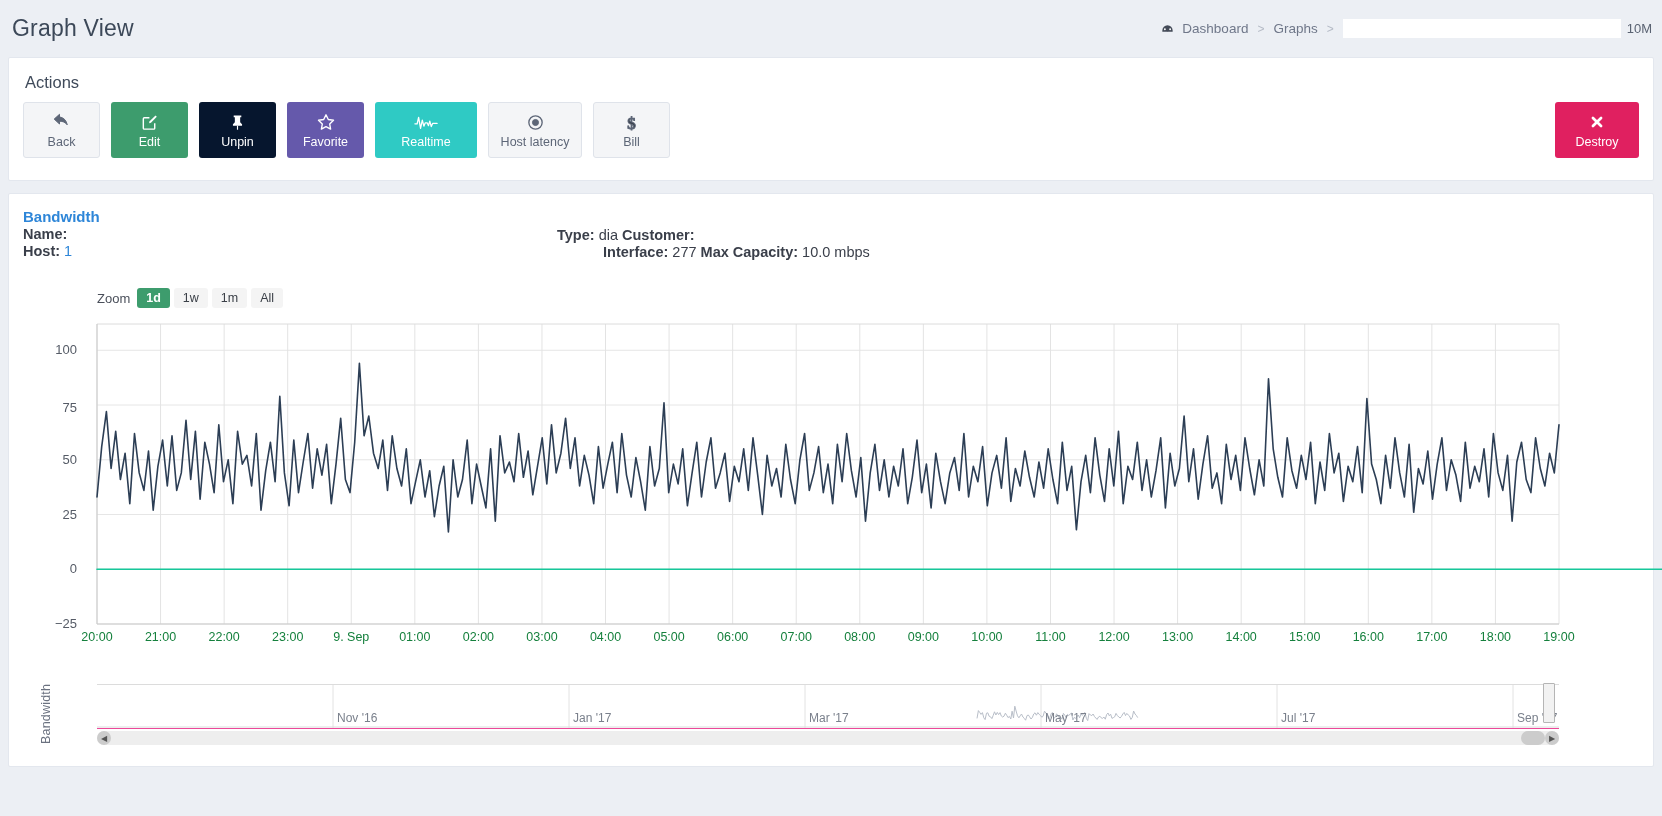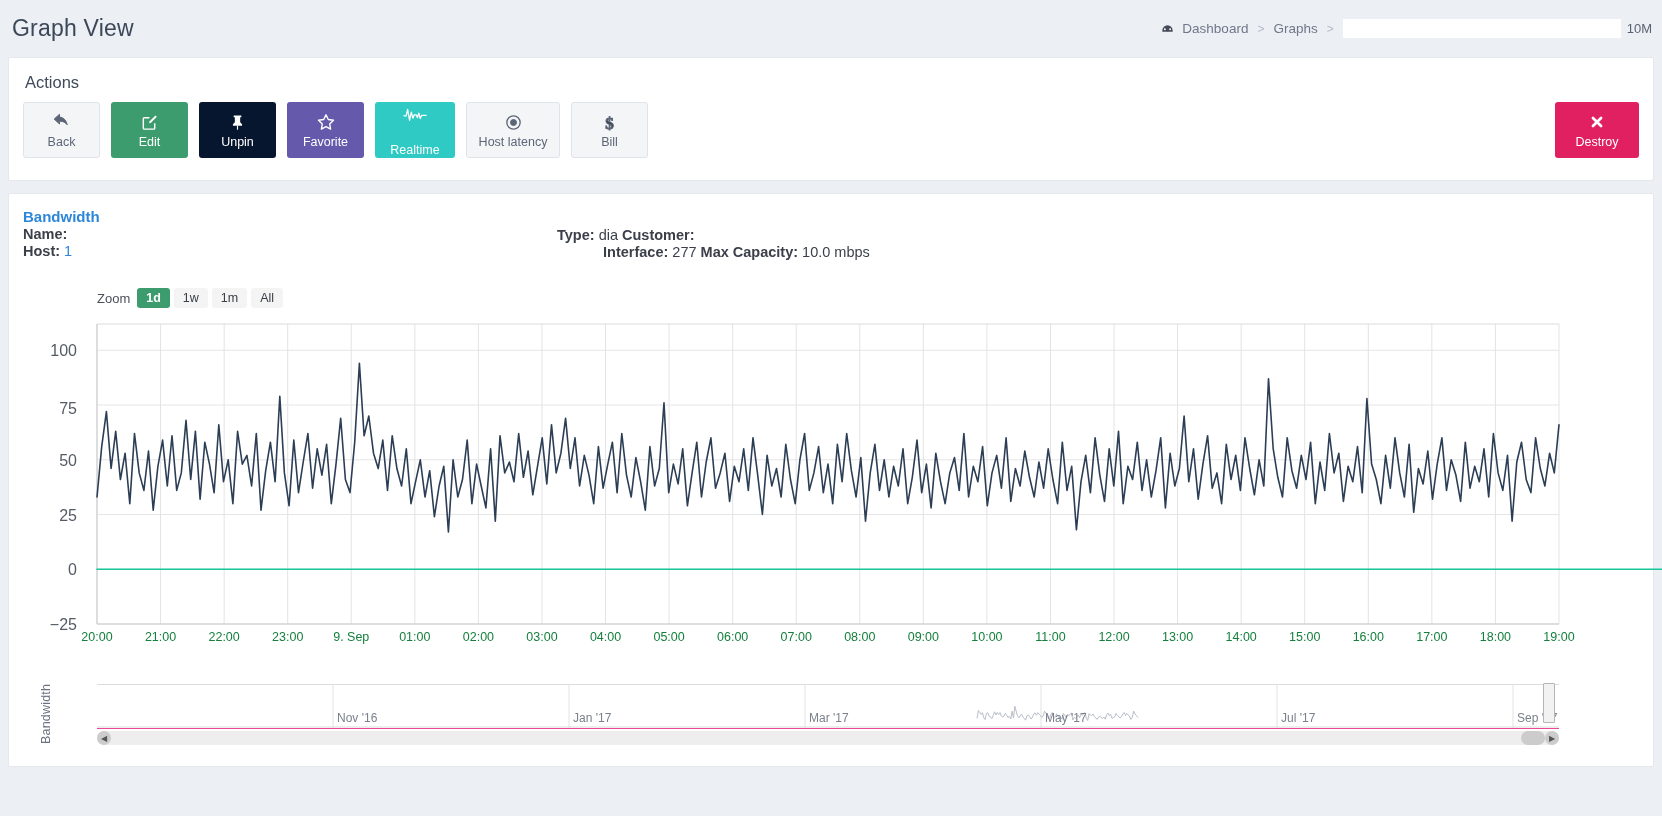--- a/index.html
+++ b/index.html
@@ -93,21 +93,21 @@
     justify-content: center;
     margin-bottom: 2px;
   }
   .abtn .lbl { font-size: 12.5px; line-height: 14px; }
   .abtn.plain { background: #f4f5f7; border-color: #dfe3ea; color: #5d6677; }
   .abtn.plain .ico svg { fill: #5d6677; stroke: #5d6677; }
   .abtn.green  { background: #3d9c6d; color:#fff; }
   .abtn.dark   { background: #06162e; color:#fff; }
   .abtn.purple { background: #6559ab; color:#fff; }
   .abtn.teal   { background: #2fcac4; color:#fff; }
-  .abtn.wide   { width: 80px; justify-content: space-between; }
+  .abtn.wide   { width: 102px; }
   .abtn.wider  { width: 94px; }
   .abtn.destroy {
     background: #e02060;
     color: #fff;
     width: 84px;
     position: absolute;
     right: 14px;
     top: 0;
     margin-right: 0;
   }
@@ -178,21 +178,21 @@
     transform-origin: left top;
     font-size: 12.5px;
     color: #6b7280;
     letter-spacing: .2px;
   }
   .ytick {
     position: absolute;
     right: 0;
     width: 40px;
     text-align: right;
-    font-size: 16px;
+    font-size: 13px;
     color: #555b66;
   }
   .yticks { position: absolute; left: 22px; top: 0; width: 46px; height: 100%; }
   .xticks { position: absolute; left: 0; top: 0; width: 100%; }
   .xtick {
     position: absolute;
     font-size: 12.5px;
     color: #15803d;
     transform: translateX(-50%);
     white-space: nowrap;

